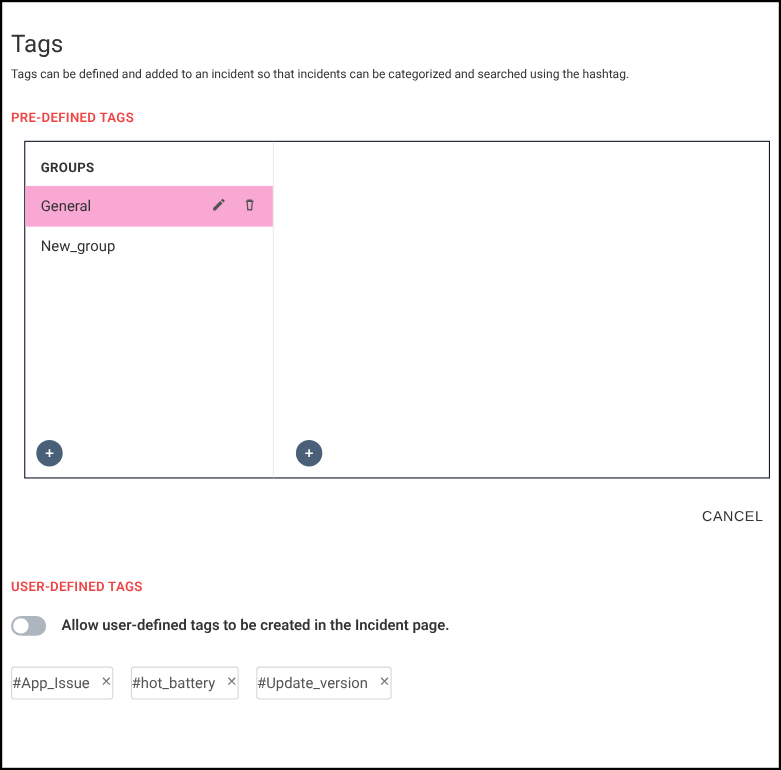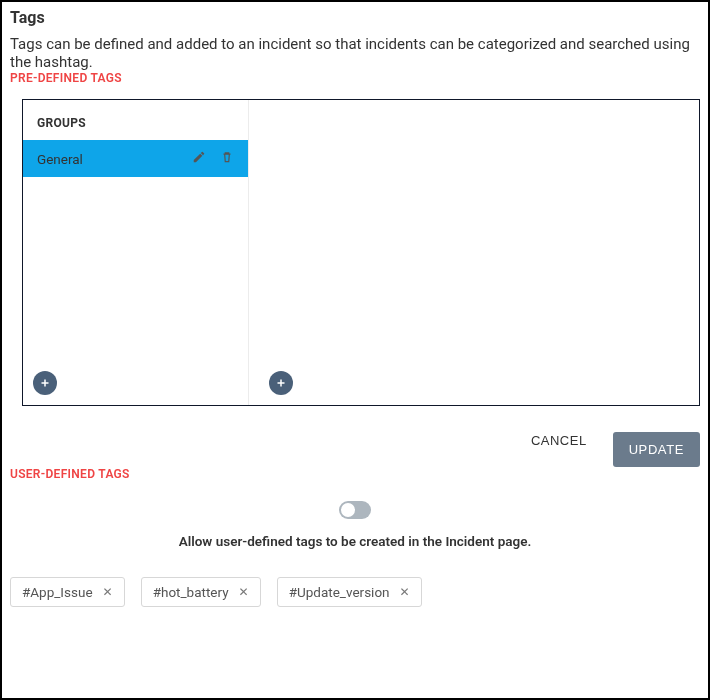--- a/index.html
+++ b/index.html
@@ -6,22 +6,22 @@
   body {
     margin: 0;
     font-family: -apple-system, "Segoe UI", Roboto, Helvetica, Arial, sans-serif;
     background: #fff;
     width: 710px;
     height: 700px;
     border: 2px solid #000;
     padding: 6px 8px;
     color: #333;
   }
-  .page-title { font-size: 16px; color: #333; margin: 0 0 8px 0; font-weight: 700; }
-  .page-desc { font-size: 15px; color: #333; }
+  .page-title { font-size: 22px; color: #333; margin: 20px 0 8px 0; font-weight: 400; }
+  .page-desc { font-size: 11px; color: #333; margin-bottom: 26px; }
   .section-heading { font-size: 12px; font-weight: 600; letter-spacing: 0.3px; color: #ef4444; margin-bottom: 14px; }
   .predef-panel {
     border: 1px solid #0f172a;
     display: flex;
     height: 307px;
     position: relative;
     margin-left: 12px;
   }
   .groups-col {
     width: 226px;
@@ -36,21 +36,21 @@
     padding: 16px 14px 10px 14px;
     letter-spacing: 0.3px;
   }
   .group-item {
     display: flex;
     align-items: center;
     padding: 10px 14px;
     font-size: 13.5px;
     color: #333;
   }
-  .group-item.active { background: #0ea5e9; }
+  .group-item.active { background: #f9a8d4; }
   .group-item .lbl { flex: 1; }
   .group-item .icons { display: none; gap: 14px; color: #555; }
   .group-item.active .icons { display: flex; }
   .icon-btn { cursor: pointer; background: none; border: none; padding: 0; color: #555; }
   .tags-col { flex: 1; }
   .add-circle {
     width: 24px; height: 24px;
     background: #4a6079;
     border-radius: 50%;
     display: flex; align-items: center; justify-content: center;
@@ -76,39 +76,39 @@
   .btn-update {
     background: #6b7b8c;
     color: #fff;
     border: none;
     font-size: 13px;
     letter-spacing: 0.6px;
     padding: 10px 16px;
     border-radius: 3px;
     cursor: pointer;
   }
-  .user-tags-section { }
-  .toggle-row { display: flex; align-items: center; gap: 14px; margin-top: 20px; margin-bottom: 28px; flex-direction: column; }
+  .user-tags-section { margin-top: 48px; }
+  .toggle-row { display: flex; align-items: center; gap: 14px; margin-top: 20px; margin-bottom: 28px; }
   .toggle {
     width: 32px; height: 18px; background: #adb6be;
     border-radius: 9px; position: relative; cursor: pointer;
   }
   .toggle .knob {
     width: 14px; height: 14px; background: #fff;
     border-radius: 50%; position: absolute; top: 2px; left: 2px;
   }
   .toggle-label { font-size: 13.5px; color: #333; font-weight: 600; }
   .chips { display: flex; flex-wrap: wrap; gap: 16px; }
   .chip {
     border: 1px solid #d7d7d7;
     border-radius: 3px;
-    padding: 6px 11px;
+    padding: 6px 0;
     font-size: 13.5px;
     color: #555;
-    display: flex; align-items: center; gap: 10px;
+    display: flex; align-items: flex-start; gap: 10px;
     background: #fff;
   }
   .chip .close { font-size: 12px; color: #777; cursor: pointer; }
 </style>
 </head>
 <body>
 
 <div class="page-title">Tags</div>
 <div class="page-desc">Tags can be defined and added to an incident so that incidents can be categorized and searched using the hashtag.</div>
 
@@ -127,39 +127,42 @@
             </svg>
         </button>
         <button class="icon-btn" title="Delete">
           <svg width="14" height="14" viewBox="0 0 24 24" fill="none" stroke="currentColor" stroke-width="2">
               <path d="M6 7h12M9 7V5h6v2M8 7l1 13h6l1-13"></path>
             </svg>
         </button>
       </span>
     </div>
 
+    <div class="group-item">
+      <span class="lbl">New_group</span>
+
+    </div>
   </div>
 
   <div class="tags-col"></div>
 
   <button class="add-circle add-left">
     <svg width="14" height="14" viewBox="0 0 24 24" fill="none" stroke="#fff" stroke-width="3">
         <path d="M12 5v14M5 12h14"></path>
       </svg>
   </button>
   <button class="add-circle add-right">
     <svg width="14" height="14" viewBox="0 0 24 24" fill="none" stroke="#fff" stroke-width="3">
         <path d="M12 5v14M5 12h14"></path>
       </svg>
   </button>
 </div>
 
 <div class="action-row">
   <button class="btn-cancel">CANCEL</button>
-  <button class="btn-update">UPDATE</button>
 </div>
 
 <div class="user-tags-section">
   <div class="section-heading">USER-DEFINED TAGS</div>
 
   <div class="toggle-row">
     <div class="toggle">
       <div class="knob"></div>
     </div>
     <span class="toggle-label">Allow user-defined tags to be created in the Incident page.</span>

